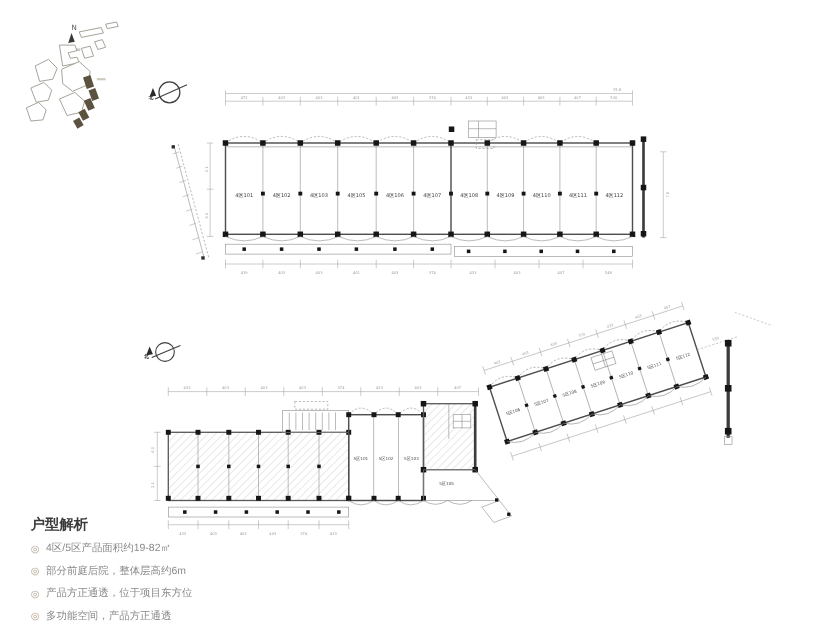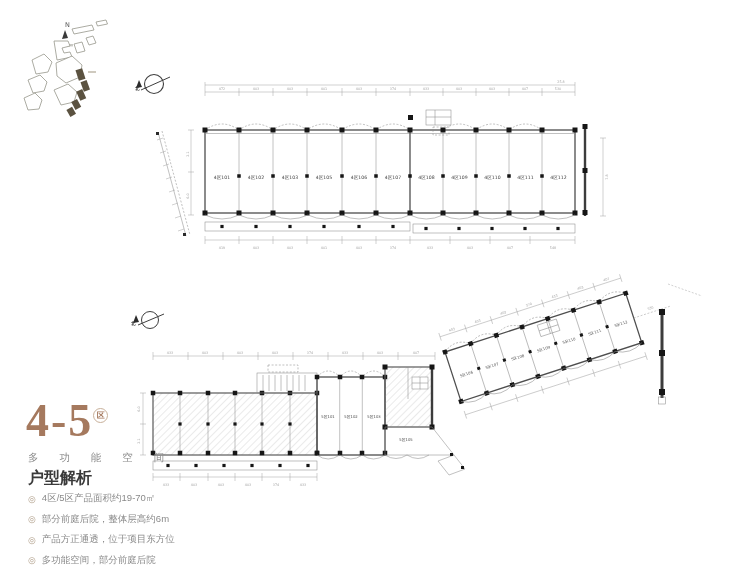--- a/index.html
+++ b/index.html
@@ -18,21 +18,21 @@
   .dash{stroke-dasharray:2 1.6;}
   .dimline{stroke:#a2a2a2;stroke-width:.5;fill:none;}
   .dimtext{font-size:3.3px;fill:#a2a2a2;text-anchor:middle;}
   .outline{fill:#ffffff;stroke:#97978c;stroke-width:.8;}
   .siteblock{fill:#5b5240;stroke:none;}
   .hatchrect{stroke:#5a5a5a;stroke-width:1.2;}
   
   .zone-title{position:absolute;left:26px;top:398px;color:#a5795e;font-family:"Liberation Serif",serif;font-size:46px;font-weight:600;letter-spacing:2px;line-height:1;}
   .zone-circle{display:inline-block;width:13px;height:13px;border:1px solid #c8b09a;border-radius:50%;font-size:8px;line-height:13px;text-align:center;vertical-align:18px;letter-spacing:0;color:#a5795e;font-family:"Liberation Sans",sans-serif;}
   .zone-subtitle{position:absolute;left:28px;top:451px;font-size:10.5px;letter-spacing:9px;color:#8c8c8c;}
-  .analysis-heading{position:absolute;left:28px;top:468px;font-size:16px;font-weight:bold;color:#3a3a3a;}
+  .analysis-heading{position:absolute;left:28px;top:468px;font-size:13px;font-weight:bold;color:#3a3a3a;}
   .bullets{position:absolute;left:28px;top:492px;list-style:none;margin:0;padding:0;}
   .bullets li{font-size:9.5px;color:#8a8a8a;margin-bottom:7.5px;display:flex;align-items:center;}
   .bullet-icon{color:#b3a28e;font-size:9px;margin-right:6px;}
 </style>
 </head>
 <body>
 
 <div class="page">
 
   <svg style="left:12px;top:8px" width="100" height="116" viewBox="0 0 100 116">
@@ -537,35 +537,33 @@
     <g class="colrow">
         <rect x="38.4" y="185.9" width="3.2" height="3.2"></rect>
         <rect x="66.4" y="185.9" width="3.2" height="3.2"></rect>
         <rect x="94.4" y="185.9" width="3.2" height="3.2"></rect>
         <rect x="122.4" y="185.9" width="3.2" height="3.2"></rect>
         <rect x="150.4" y="185.9" width="3.2" height="3.2"></rect>
         <rect x="178.4" y="185.9" width="3.2" height="3.2"></rect>
       </g>
   </svg>
 
-  <div class="zone-title"><span>4-5</span><span class="zone-circle">区</span></div>
-  <div class="zone-subtitle">多 功 能 空 间</div>
   <div class="analysis-heading">户型解析</div>
   <ul class="bullets">
     <li>
         <span class="bullet-icon">◎</span>
-        <span>4区/5区产品面积约19-70㎡</span>
+        <span>4区/5区产品面积约19-82㎡</span>
       </li>
     <li>
         <span class="bullet-icon">◎</span>
         <span>部分前庭后院，整体层高约6m</span>
       </li>
     <li>
         <span class="bullet-icon">◎</span>
         <span>产品方正通透，位于项目东方位</span>
       </li>
     <li>
         <span class="bullet-icon">◎</span>
-        <span>多功能空间，部分前庭后院</span>
+        <span>多功能空间，产品方正通透</span>
       </li>
   </ul>
 
 </div>
 
 </body></html>

